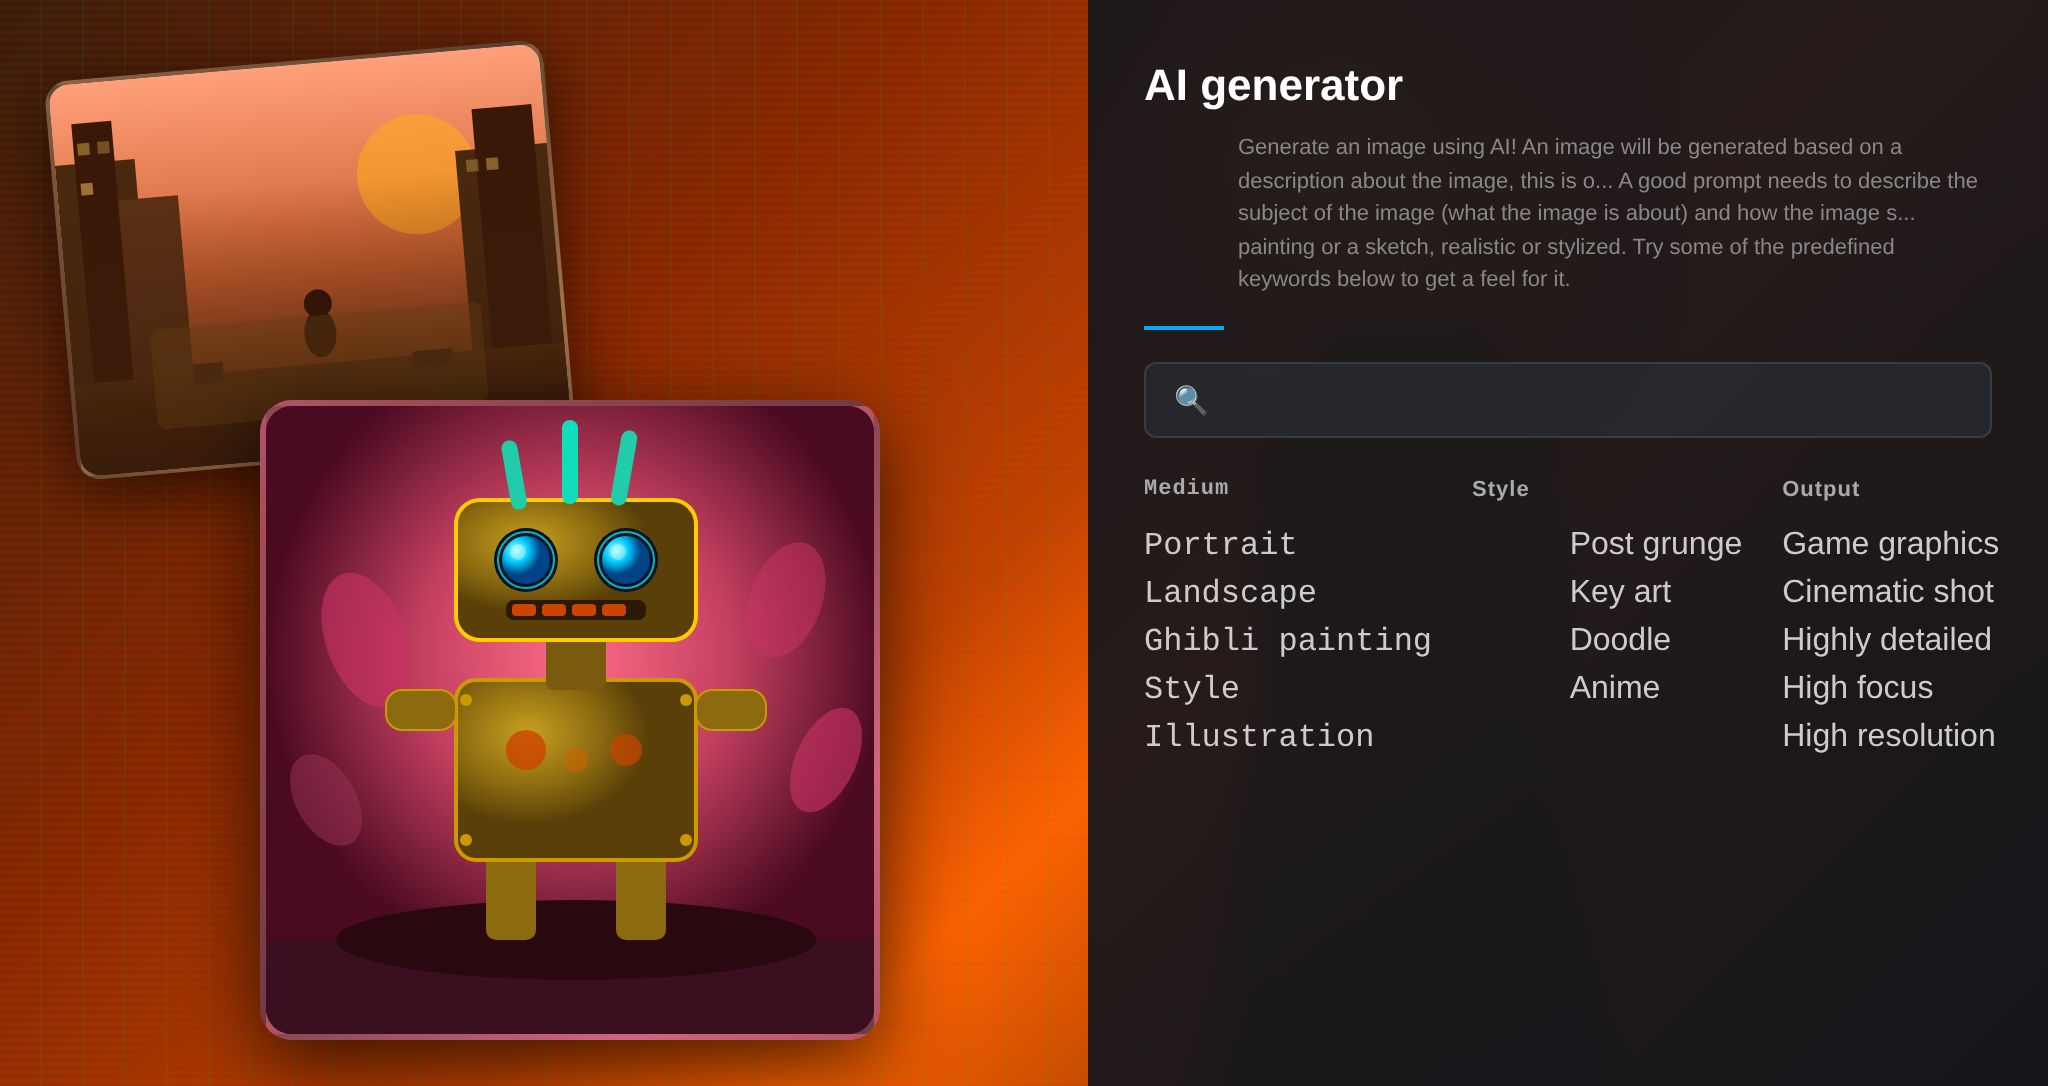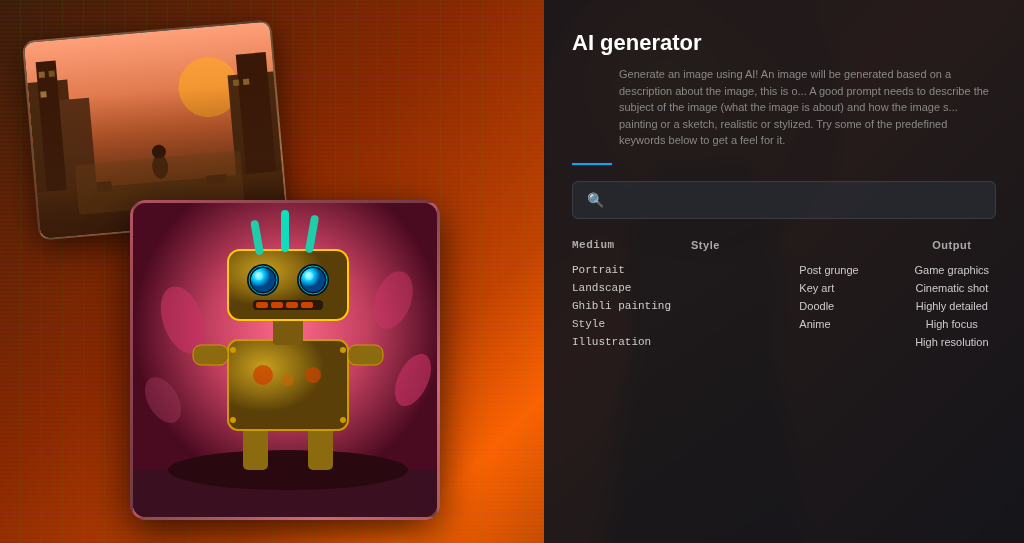--- a/index.html
+++ b/index.html
@@ -231,21 +231,21 @@
 
     .keyword-col-header {
       font-size: 11px;
       font-weight: 600;
       color: #aaa;
       margin-bottom: 10px;
       letter-spacing: 0.5px;
     }
 
     .keyword-item {
-      font-size: 11px;
+      font-size: 16px;
       color: #ccc;
       padding: 3px 0;
       cursor: pointer;
       white-space: nowrap;
     }
 
     .keyword-col {
       display: flex;
       flex-direction: column;
     }
@@ -262,21 +262,20 @@
     }
 
     
     .style-inner {
       display: flex;
       gap: 16px;
     }
 
     .output-col {
       display: flex;
-      text-align: center;
     }
   </style>
 </head>
 <body>
 
 <div class="bg-scene">
   <div class="bg-lines"></div>
   <div class="bg-glitch"></div>
   <div class="bg-planet"></div>
   <div class="bg-astronaut"></div>

